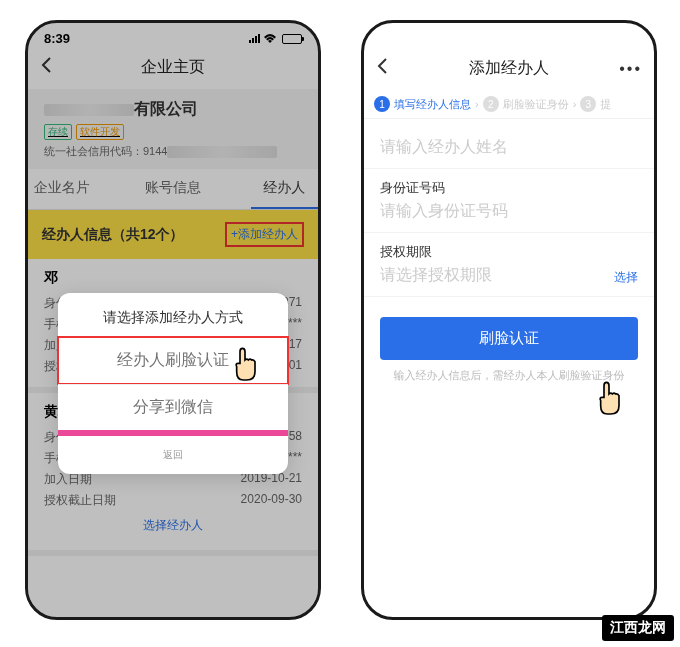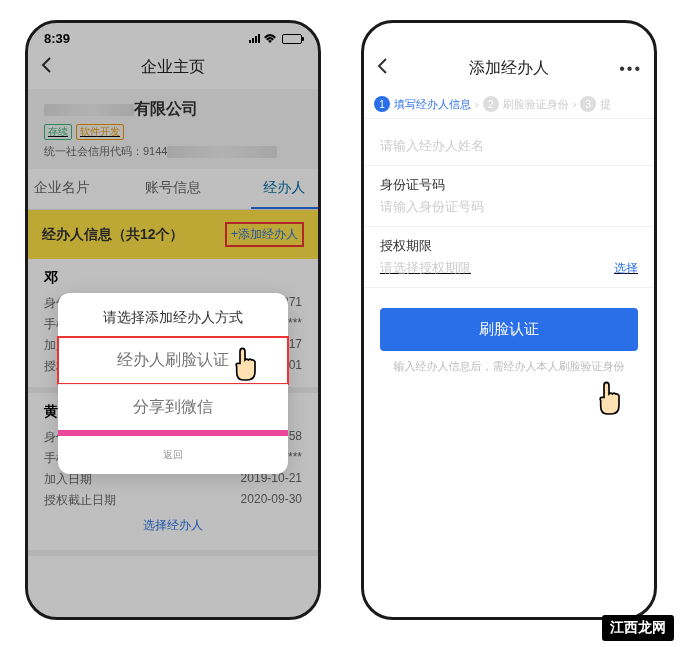--- a/index.html
+++ b/index.html
@@ -62,21 +62,21 @@
     }
     .company-name { font-size:16px; font-weight:600; color:#333; }
     .tags { margin-top:4px; display:flex; gap:4px;text-decoration:underline;}
     .tag { font-size:10px; color:#3b7; border:1px solid #3b7; padding:0 3px; border-radius:2px;}
     .tag.orange{color:#e90;border-color:#e90;}
     .credit { font-size:11px; color:#666; margin-top:4px;}
     .tabs {
       display:flex; border-bottom:1px solid #e5e5e5; background:#fff;gap:44px;
     }
     .tab { flex:1; text-align:center; padding:10px 0; font-size:14px; color:#666;}
-    .tab.active { color:#0369a1; border-bottom:2px solid #2a6fe8;}
+    .tab.active { color:#404040; border-bottom:2px solid #2a6fe8;}
     .section-hdr {
       display:flex; justify-content:space-between; align-items:center;
       padding:12px 14px; font-size:14px; font-weight:600; color:#333;
       background:#fde047;
     }
     .add-link { font-size:12px; color:#2a6fe8; font-weight:400;}
     .red-box { border:2px solid #e33; padding:2px 4px;}
     .card {
       background:#fff; padding:10px 16px; border-bottom:6px solid #f0f0f0;
     }
@@ -106,22 +106,22 @@
     .step.active { color:#2a6fe8;}
     .step .num {
       width:16px;height:16px;border-radius:50%;background:#ddd;color:#fff;
       display:flex;align-items:center;justify-content:center;font-size:10px;
     }
     .step.active .num { background:#2a6fe8;}
     .step-arrow{color:#ccc;margin:0 4px;}
     .form { background:#fff; margin-top:8px;}
     .field { padding:10px 16px; border-bottom:1px solid #f2f2f2;}
     .field-label { font-size:13px; color:#333; margin-bottom:4px;}
-    .field-placeholder { font-size:13px; color:#ccc;}
-    .field-row { display:flex; justify-content:space-between; align-items:flex-end;text-decoration:underline;}
+    .field-placeholder { font-size:16px; color:#ccc;}
+    .field-row { display:flex; justify-content:space-between; align-items:flex-end;}
     .select-btn { font-size:12px; color:#2a6fe8;}
     .primary-btn {
       margin:20px 16px 8px; background:#2a6fe8; color:#fff; text-align:center;
       padding:12px 0; border-radius:4px; font-size:15px;
     }
     .hint { font-size:11px; color:#bbb; text-align:center; padding:0 16px;}
     .watermark {
       position:absolute; right:6px; bottom:6px;
       background:#000; color:#fff; font-size:14px; padding:4px 8px;
       border-radius:3px; font-weight:600;

